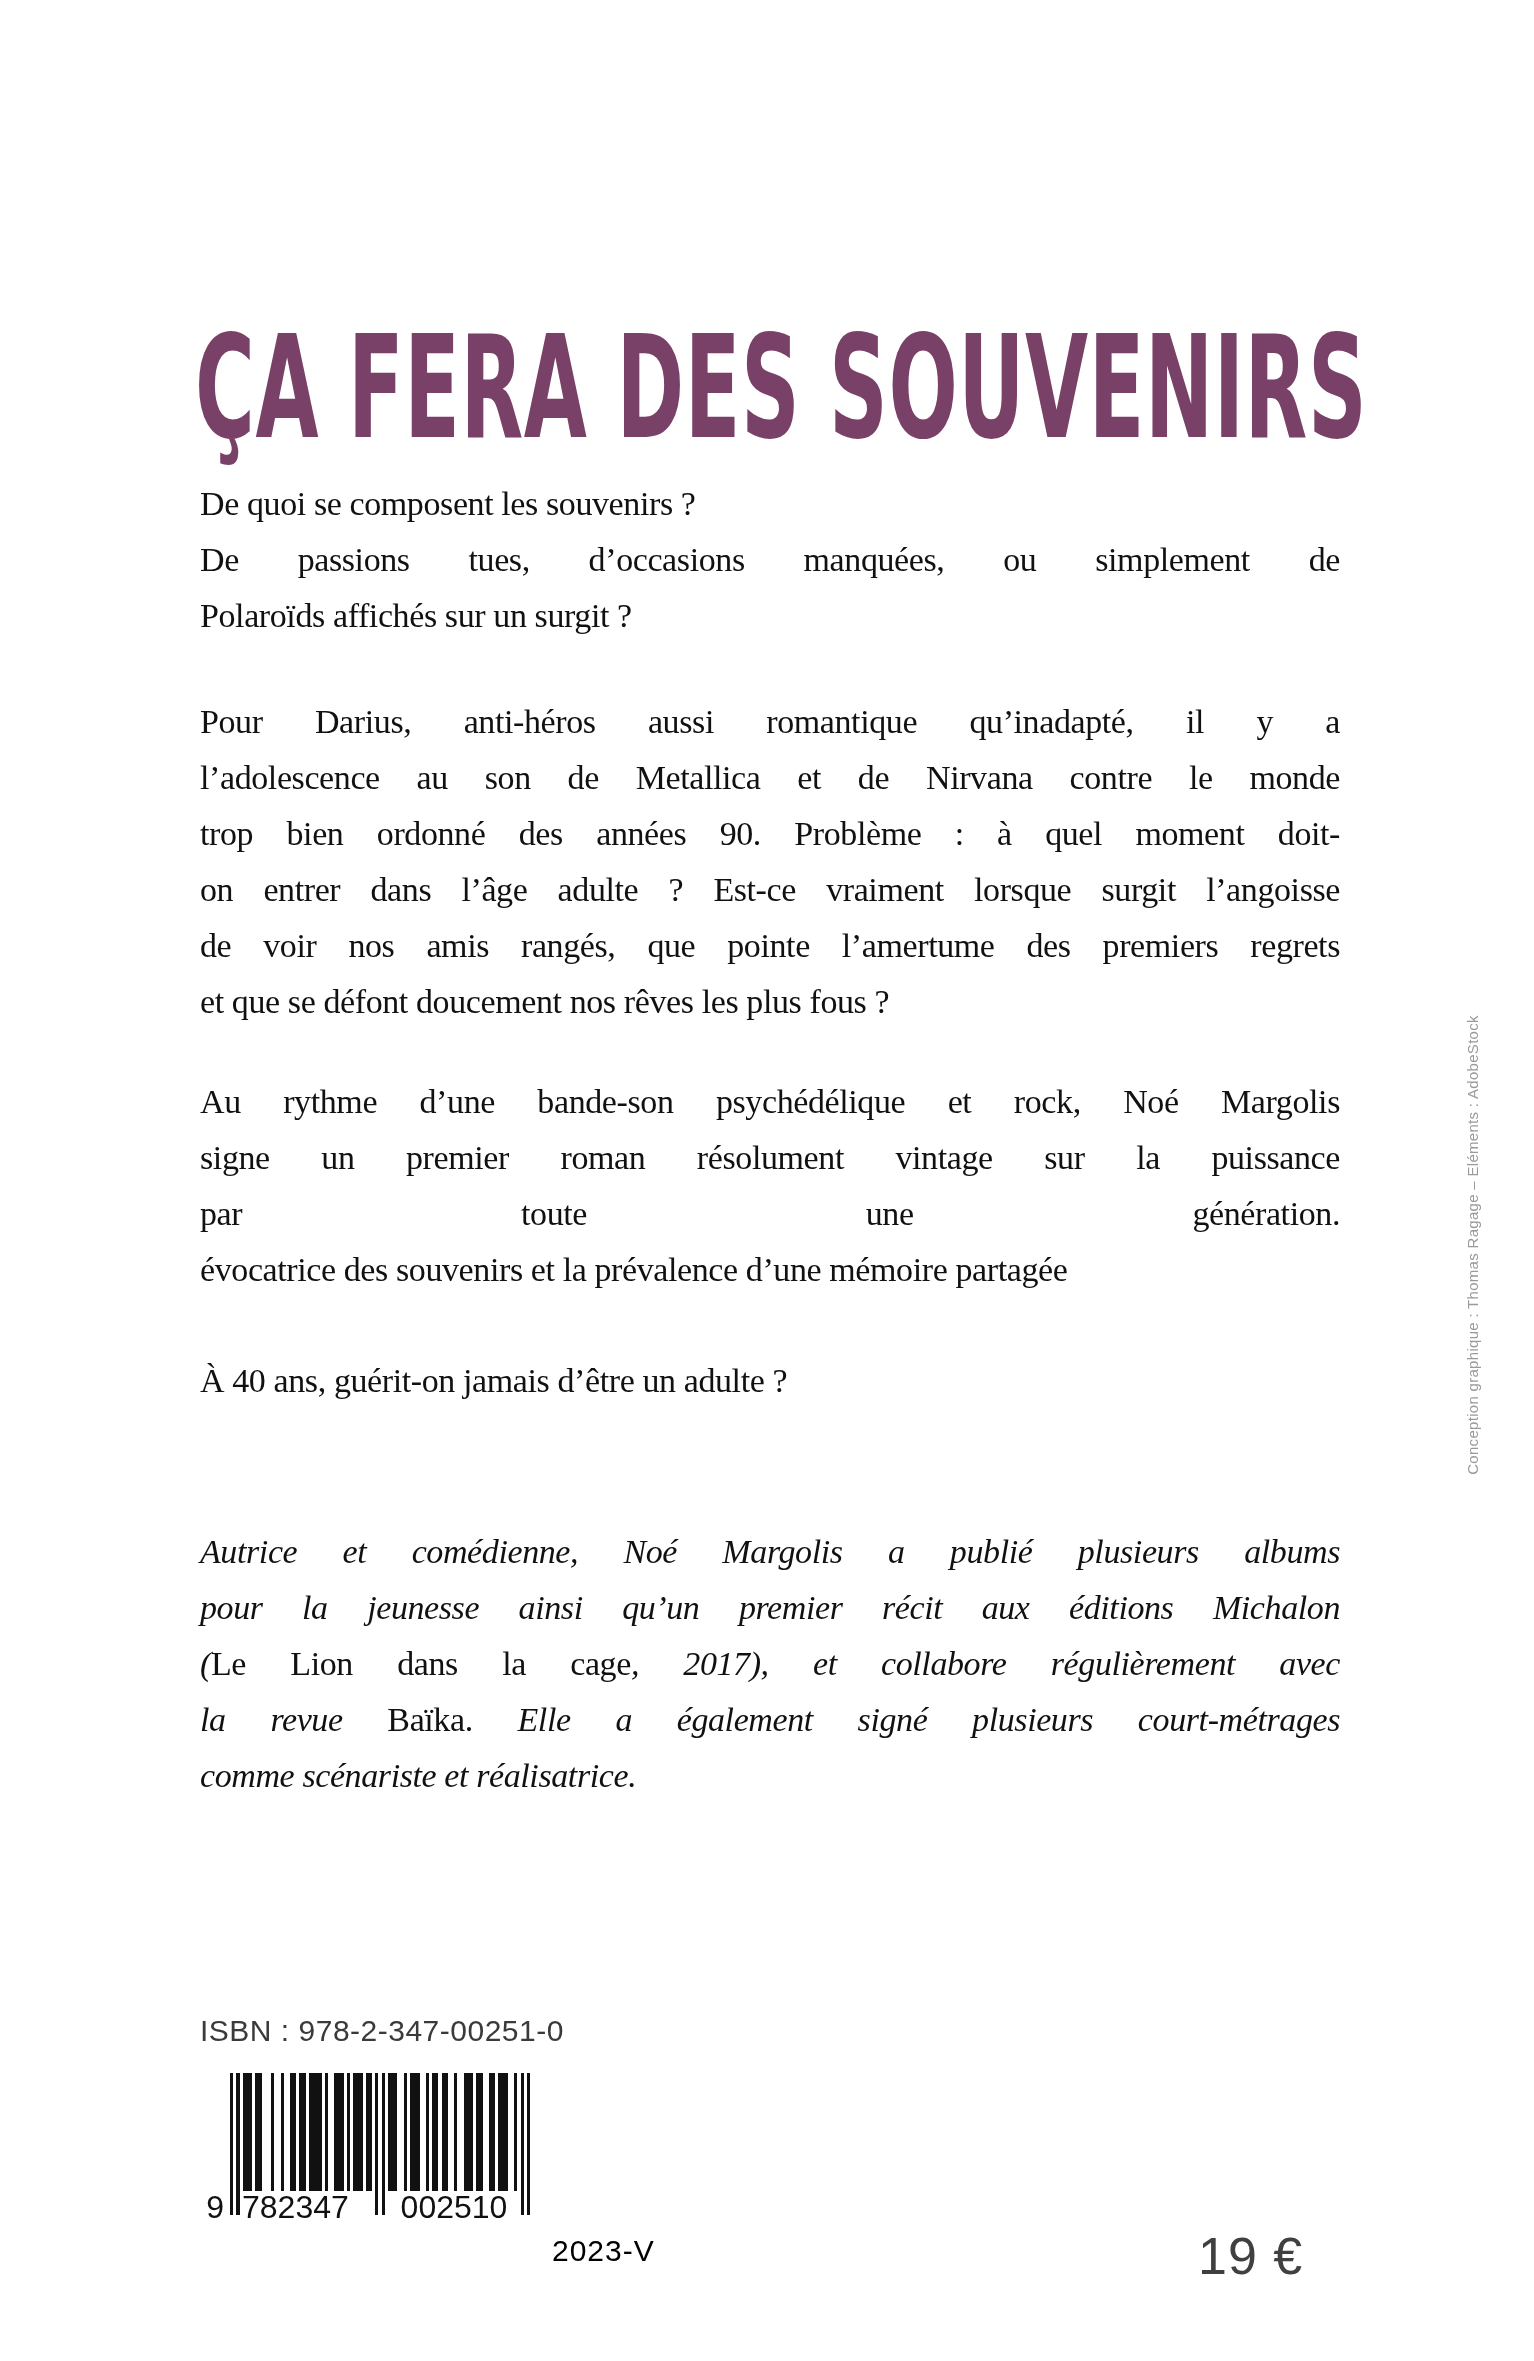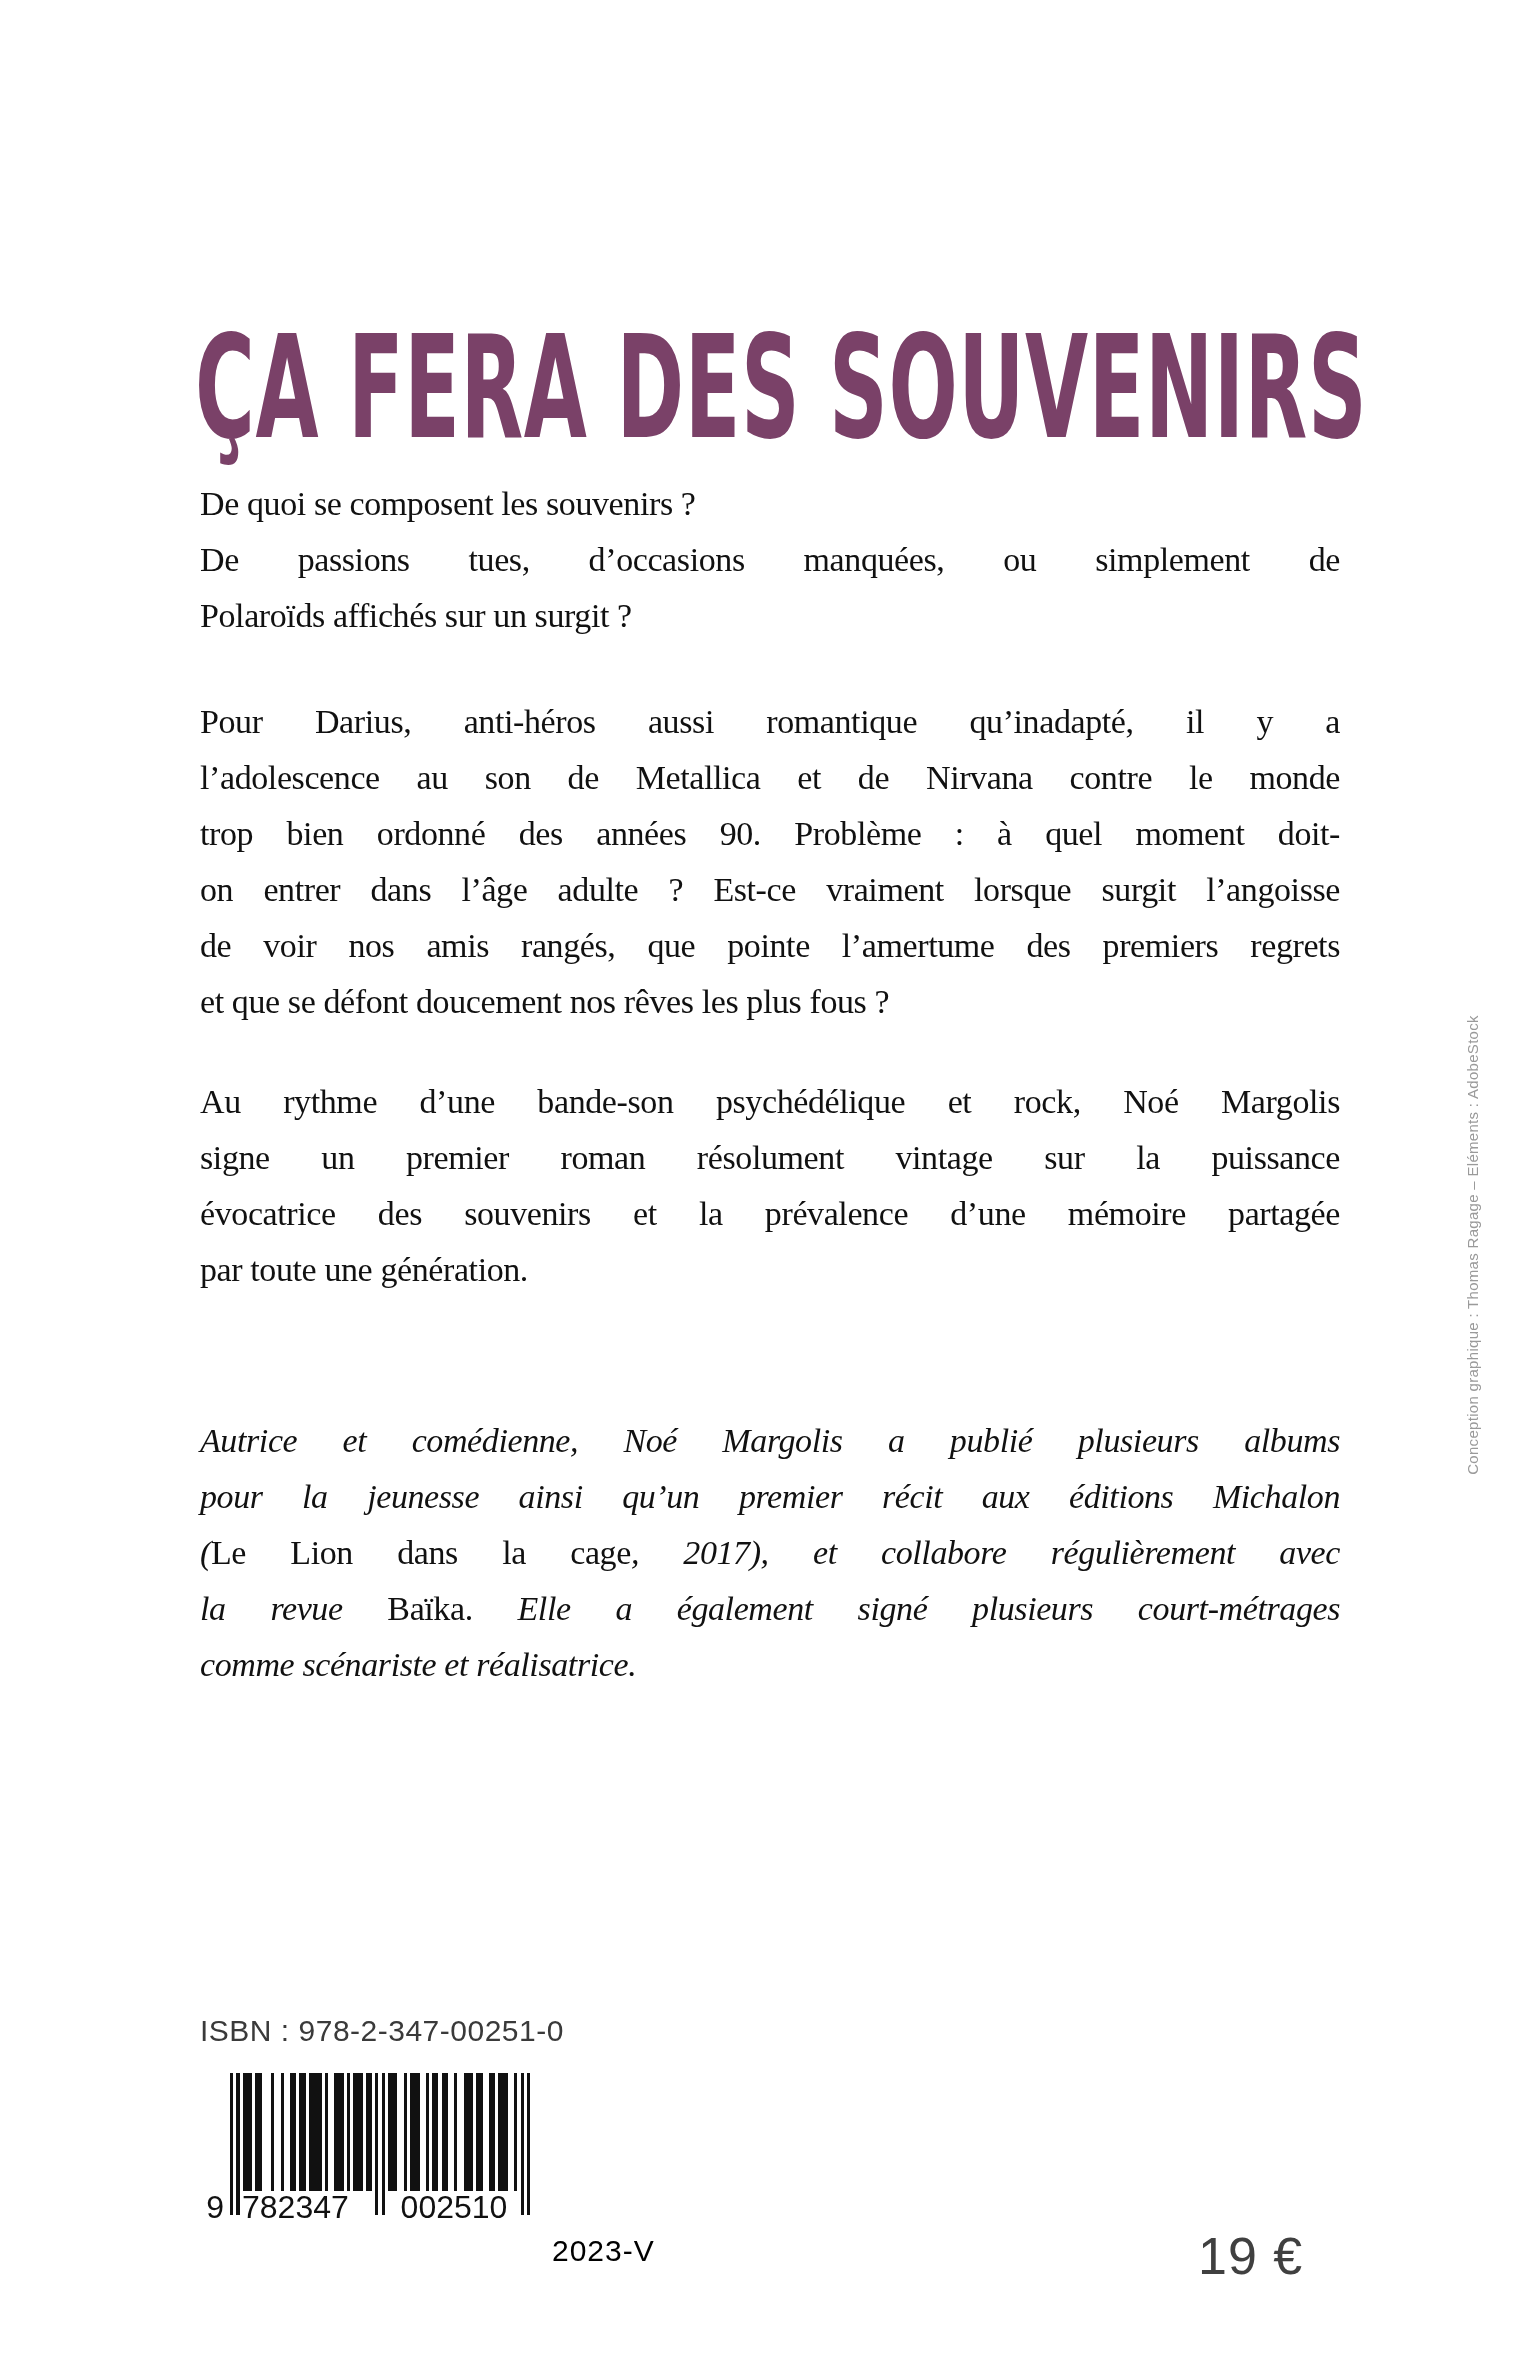--- a/index.html
+++ b/index.html
@@ -57,22 +57,25 @@
         <div class="pline"><span>Pour Darius, anti-héros aussi romantique qu’inadapté, il y a</span></div>
         <div class="pline"><span>l’adolescence au son de Metallica et de Nirvana contre le monde</span></div>
         <div class="pline"><span>trop bien ordonné des années 90. Problème : à quel moment doit-</span></div>
         <div class="pline"><span>on entrer dans l’âge adulte ? Est-ce vraiment lorsque surgit l’angoisse</span></div>
         <div class="pline"><span>de voir nos amis rangés, que pointe l’amertume des premiers regrets</span></div>
         <div class="pline"><span>et que se défont doucement nos rêves les plus fous ?</span></div>
       </div>
     <div class="pgroup g44">
         <div class="pline"><span>Au rythme d’une bande-son psychédélique et rock, Noé Margolis</span></div>
         <div class="pline"><span>signe un premier roman résolument vintage sur la puissance</span></div>
+        <div class="pline"><span>par toute une génération.</span></div>
         <div class="pline"><span>évocatrice des souvenirs et la prévalence d’une mémoire partagée</span></div>
-        <div class="pline"><span>par toute une génération.</span></div>
+      </div>
+    <div class="pgroup g55">
+        <div class="pline"><span>À 40 ans, guérit-on jamais d’être un adulte ?</span></div>
       </div>
     <div class="pgroup g115 bio">
         <div class="pline"><span class="seg-i">Autrice et comédienne, Noé Margolis a publié plusieurs albums</span></div>
         <div class="pline"><span class="seg-i">pour la jeunesse ainsi qu’un premier récit aux éditions Michalon</span></div>
         <div class="pline"><span class="seg-i">(</span><span class="seg-r">Le Lion dans la cage</span><span class="seg-i">, 2017), et collabore régulièrement avec</span></div>
         <div class="pline"><span class="seg-i">la revue </span><span class="seg-r">Baïka.</span><span class="seg-i"> Elle a également signé plusieurs court-métrages</span></div>
         <div class="pline"><span class="seg-i">comme scénariste et réalisatrice.</span></div>
       </div>
   </div>
 

